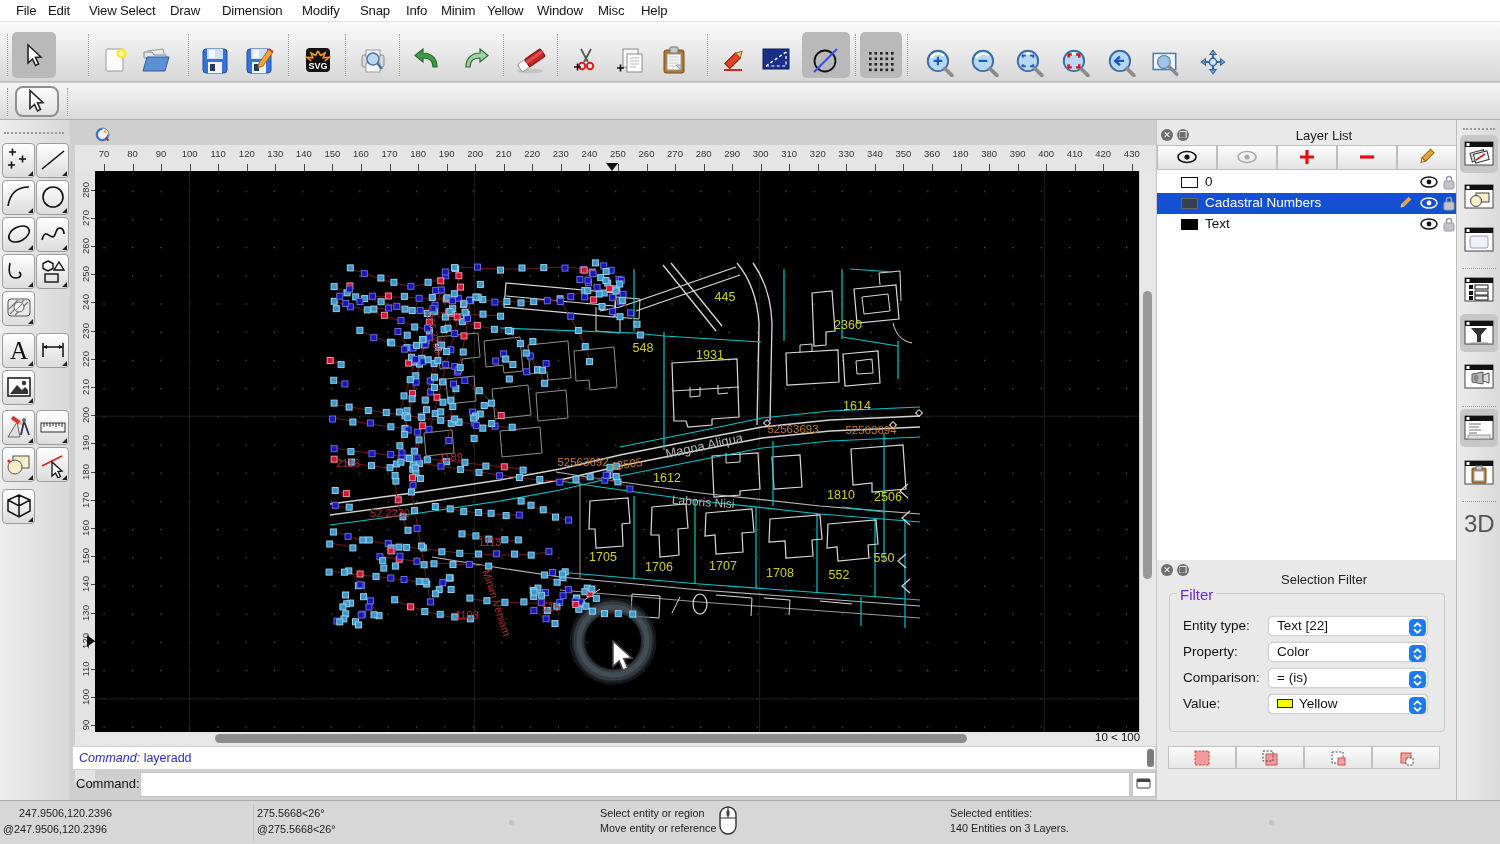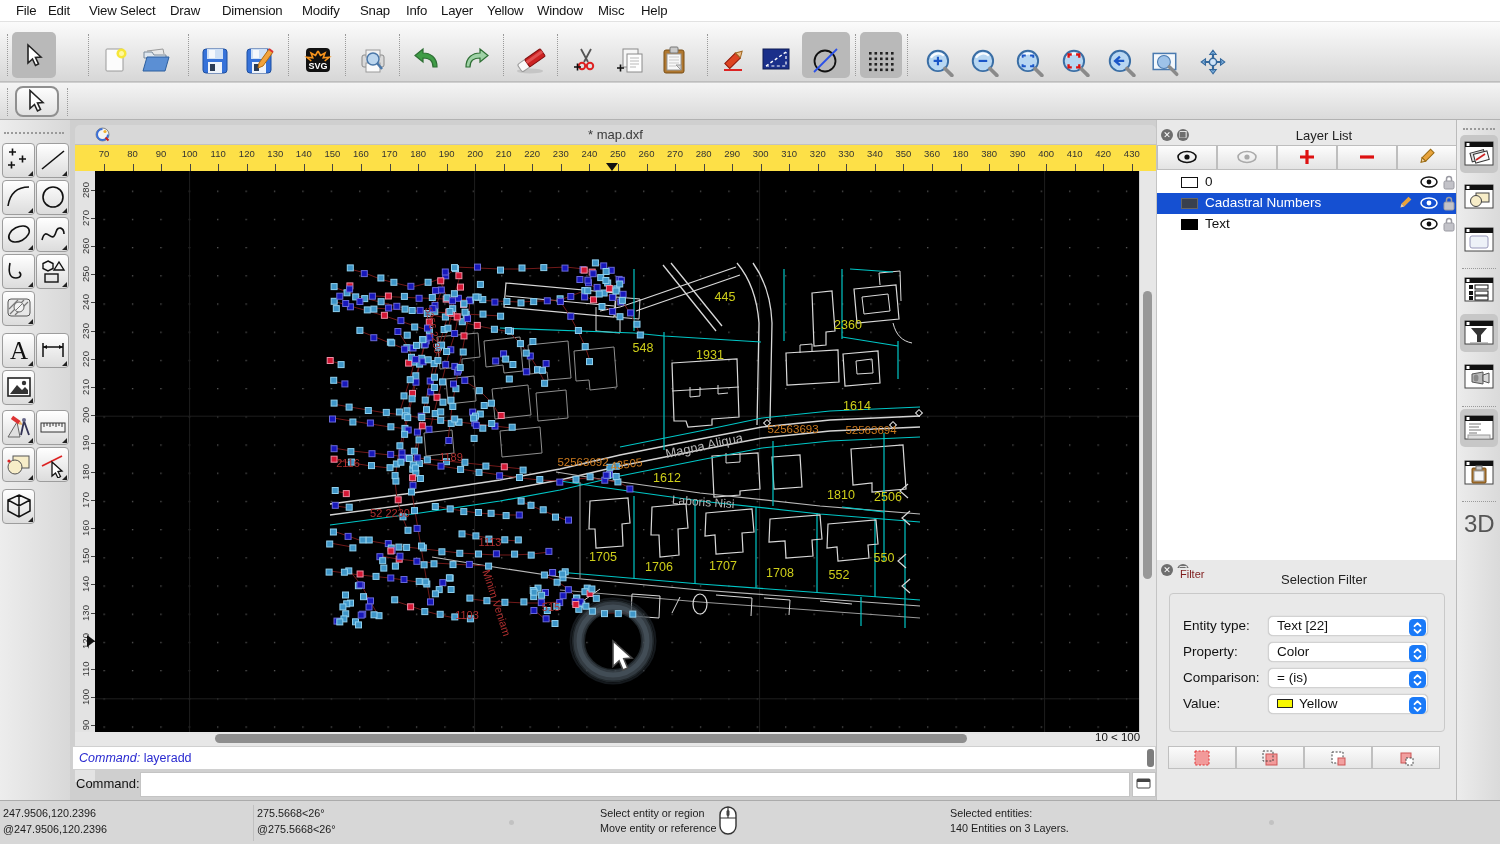--- a/index.html
+++ b/index.html
@@ -8,21 +8,21 @@
 #tb2{position:absolute;left:0;top:83px;width:1500px;height:37px;background:linear-gradient(#f4f4f4,#dadada);border-bottom:1px solid #b2b2b2;}
 .vsep{position:absolute;width:1px;border-left:1px dotted #9a9a9a;}
 .tbi{position:absolute;}
 .pressed{background:#b9b9b9;border-radius:5px;}
 #palette{position:absolute;left:0;top:120px;width:70px;height:680px;background:linear-gradient(90deg,#ededed,#d8d8d8);}
 .pbtn{position:absolute;width:33px;height:35px;background:linear-gradient(#ffffff,#dcdcdc);border:1px solid #9d9d9d;border-radius:4px;}
 .pbtn svg{position:absolute;left:1px;top:2px;}
 .ptri{position:absolute;right:1px;bottom:1px;width:0;height:0;border-left:5px solid transparent;border-bottom:5px solid #222;}
 #mdi{position:absolute;left:70px;top:120px;width:1086px;height:680px;background:#cfcfcf;}
 #wtitle{position:absolute;left:5px;top:5px;width:1081px;height:20px;background:#d8d8d8;border-radius:5px 5px 0 0;border-bottom:1px solid #c2c2c2;font-size:13px;color:#3a3a3a;text-align:center;line-height:20px;}
-#hruler{position:absolute;left:5px;top:25px;width:1300px;height:26px;background:#fde047;}
+#hruler{position:absolute;left:5px;top:25px;width:1300px;height:26px;background:#e5e5e5;}
 #hruler span{position:absolute;top:3px;font-size:9.5px;color:#333;transform:translateX(-50%);}
 .htick{position:absolute;bottom:0;width:1px;height:7px;background:#444;}
 #vruler{position:absolute;left:5px;top:51px;width:20px;height:611px;background:#e3e3e3;}
 #vruler span{position:absolute;left:-2px;width:26px;height:10px;line-height:10px;font-size:9.5px;color:#333;text-align:center;transform:rotate(-90deg);}
 .vtick{position:absolute;right:0;width:4px;height:1px;background:#444;}
 #canvas{position:absolute;left:25px;top:51px;width:1044px;height:561px;background:#000;}
 #vsb{position:absolute;left:1070px;top:51px;width:16px;height:561px;background:#e7e7e7;}
 #vsbh{position:absolute;left:3px;top:120px;width:9px;height:288px;background:#989898;border-radius:5px;}
 #hsb{position:absolute;left:5px;top:612px;width:1081px;height:14px;background:#e7e7e7;}
 #hsbh{position:absolute;left:140px;top:2px;width:752px;height:9px;background:#8e8e8e;border-radius:5px;}
@@ -39,21 +39,21 @@
 .ptitle{position:absolute;left:34px;width:266px;height:19px;font-size:13px;color:#222;text-align:center;line-height:19px;}
 .cbtn{position:absolute;width:12px;height:12px;border-radius:6px;background:#6e6e6e;color:#fff;font-size:9px;text-align:center;line-height:12px;}
 .lbbtn{position:absolute;top:25px;width:60px;height:25px;background:linear-gradient(#fdfdfd,#e3e3e3);border:1px solid #bebebe;}
 #layerlist{position:absolute;left:0;top:50px;width:300px;height:390px;background:#fff;}
 .lrow{position:absolute;left:0;width:300px;height:21px;font-size:13.5px;color:#111;}
 .sw{position:absolute;left:24px;top:5px;width:17px;height:11px;}
 .leye{position:absolute;left:262px;top:3px;}
 .llock{position:absolute;left:286px;top:3px;}
 #selfilter{position:absolute;left:0;top:440px;width:300px;height:240px;background:#e9e9e9;}
 .fgroup{position:absolute;left:12px;top:33px;width:276px;height:139px;border:1px solid #c9c9c9;border-radius:4px;}
-.flabel{position:absolute;left:20px;top:8px;font-size:11px;color:#7f1d1d;background:#e9e9e9;padding:0 3px;}
+.flabel{position:absolute;left:20px;top:26px;font-size:15px;color:#6d28d9;background:#e9e9e9;padding:0 3px;}
 .frow{position:absolute;left:0;width:300px;height:20px;}
 .frow .fl{position:absolute;left:26px;top:2px;font-size:13.5px;color:#111;}
 .combo{position:absolute;left:111px;top:0;width:160px;height:20px;background:#fff;border:0.5px solid #d2d2d2;border-radius:5px;box-shadow:0 0 1px rgba(0,0,0,.25);font-size:13.5px;color:#111;padding:1px 0 0 8px;}
 .spin{position:absolute;right:1.5px;top:1.5px;width:17px;height:17px;background:#1a7af8;border-radius:4.5px;}
 .fbtn{position:absolute;top:626px;width:68px;height:23px;background:linear-gradient(#fbfbfb,#e6e6e6);border:1px solid #c0c0c0;}
 #righttb{position:absolute;left:1456px;top:120px;width:44px;height:680px;background:linear-gradient(90deg,#ececec,#dadada);border-left:1px solid #bbb;}
 .rsel{position:absolute;left:3px;width:38px;height:38px;background:#c7c7c7;border-radius:5px;}
 .rwin{position:absolute;left:7px;width:30px;height:26px;}
 #statusbar{position:absolute;left:0;top:800px;width:1500px;height:44px;background:#d7d7d7;border-top:1px solid #ababab;font-size:10.8px;color:#1c1c1c;}
 #statusbar div{position:absolute;}
@@ -62,21 +62,21 @@
 <div id="menubar">
     <span style="left:16px">File</span>
     <span style="left:48px">Edit</span>
     <span style="left:89px">View</span>
     <span style="left:120px">Select</span>
     <span style="left:170px">Draw</span>
     <span style="left:222px">Dimension</span>
     <span style="left:302px">Modify</span>
     <span style="left:360px">Snap</span>
     <span style="left:406px">Info</span>
-    <span style="left:441px">Layer</span>
+    <span style="left:441px">Minim</span>
     <span style="left:487px">Yellow</span>
     <span style="left:537px">Window</span>
     <span style="left:598px">Misc</span>
     <span style="left:641px">Help</span>
   </div>
 <div id="tb1">
     <div class="pressed" style="position:absolute;left:12px;top:10px;width:44px;height:46px;"></div>
     <div class="tbi" style="left:22px;top:21px"><svg width="26" height="30" viewBox="0 0 26 30">
         <path d="M6 2 L6 20 L10.5 16 L13.5 22.5 L16.5 21 L13.5 14.5 L19 14 Z" fill="#fff" stroke="#222" stroke-width="1.6"></path>
       </svg></div>
@@ -371,21 +371,20 @@
       <div class="ptri"></div>
     </div>
     <div class="pbtn" style="left:2px;top:369px">
       <svg width="30" height="28" viewBox="0 0 30 28">
         <path d="M15 3 L26 8 L26 19 L15 25 L4 19 L4 8 Z M15 3 L15 14 M4 8 L15 14 L26 8 M15 25 L15 14" stroke="#111" stroke-width="1.5" fill="none"></path>
       </svg>
       <div class="ptri"></div>
     </div>
   </div>
 <div id="mdi">
-    <div id="wtitle">* map.dxf</div>
     <div style="position:absolute;left:25px;top:7px"><svg width="15" height="15" viewBox="0 0 15 15">
         <circle cx="7.5" cy="7.5" r="6.5" fill="#f4f4f4" stroke="#888"></circle>
         <path d="M7.5 2 A5.5 5.5 0 1 0 13 7.5" fill="none" stroke="#3a6fd8" stroke-width="2"></path>
         <path d="M10.5 10.5 L13.5 13.5" stroke="#c22" stroke-width="2"></path>
         <circle cx="10" cy="4.5" r="1.6" fill="#f0b030"></circle>
       </svg></div>
     <div id="hruler">
       <span style="left:29.0px">70</span>
       <div class="htick" style="left:29.0px"></div>
       <span style="left:57.5px">80</span>
@@ -1354,21 +1353,21 @@
         <rect x="1" y="1" width="28" height="5" fill="#111"></rect>
         <rect x="2.5" y="2" width="3" height="3" fill="#fff"></rect>
         <rect x="8" y="8" width="14" height="15" rx="1" fill="#b07830" stroke="#7a4e14"></rect>
         <rect x="12" y="6" width="6" height="4" fill="#ccc" stroke="#777"></rect>
         <rect x="10" y="11" width="10" height="10" fill="#f6f6f6" stroke="#999"></rect>
       </svg></div>
     <div style="position:absolute;left:5px;top:381px;width:34px;height:1px;border-top:1px dotted #9a9a9a"></div>
     <div style="position:absolute;left:7px;top:390px;font-size:24px;color:#555;font-family:'Liberation Sans',sans-serif">3D</div>
   </div>
 <div id="statusbar">
-    <div style="left:3px;top:6px">247.9506,120.2396</div>
+    <div style="left:19px;top:6px">247.9506,120.2396</div>
     <div style="left:3px;top:22px">@247.9506,120.2396</div>
     <div class="hsep" style="left:253px"></div>
     <div style="left:257px;top:6px">275.5668&lt;26°</div>
     <div style="left:257px;top:22px">@275.5668&lt;26°</div>
     <div style="left:509px;top:19px;width:5px;height:5px;border-radius:3px;background:#c2c2c2"></div>
     <div style="left:600px;top:6px">Select entity or region</div>
     <div style="left:600px;top:21px">Move entity or reference</div>
     <div style="left:717px;top:4px"><svg width="22" height="32" viewBox="0 0 22 32">
         <rect x="3" y="2" width="16" height="27" rx="8" fill="#fff" stroke="#333" stroke-width="1.4"></rect>
         <path d="M3 13 h16 M11 2 v11" stroke="#333" stroke-width="1.2"></path>

